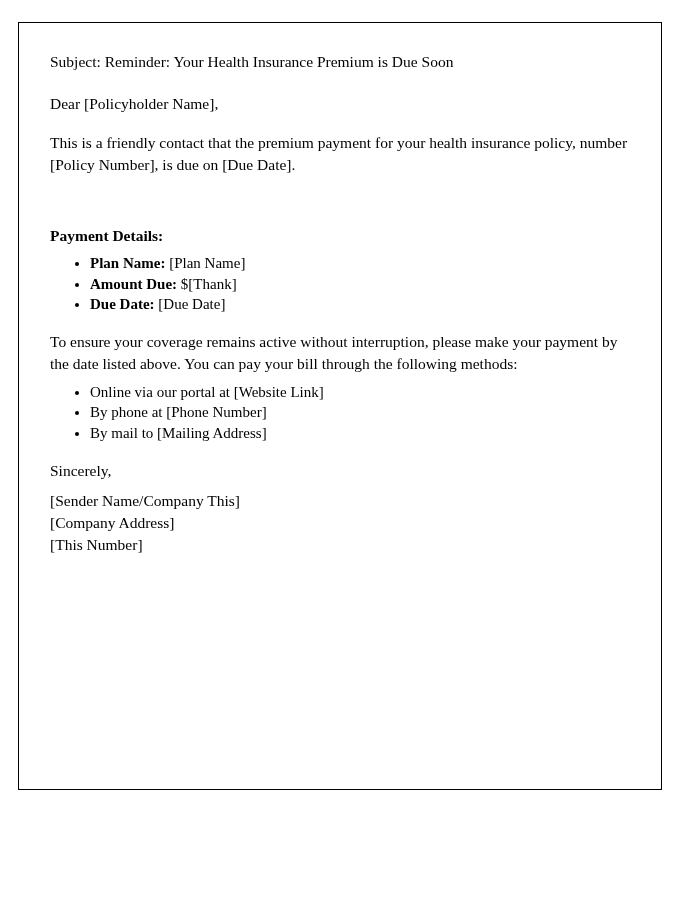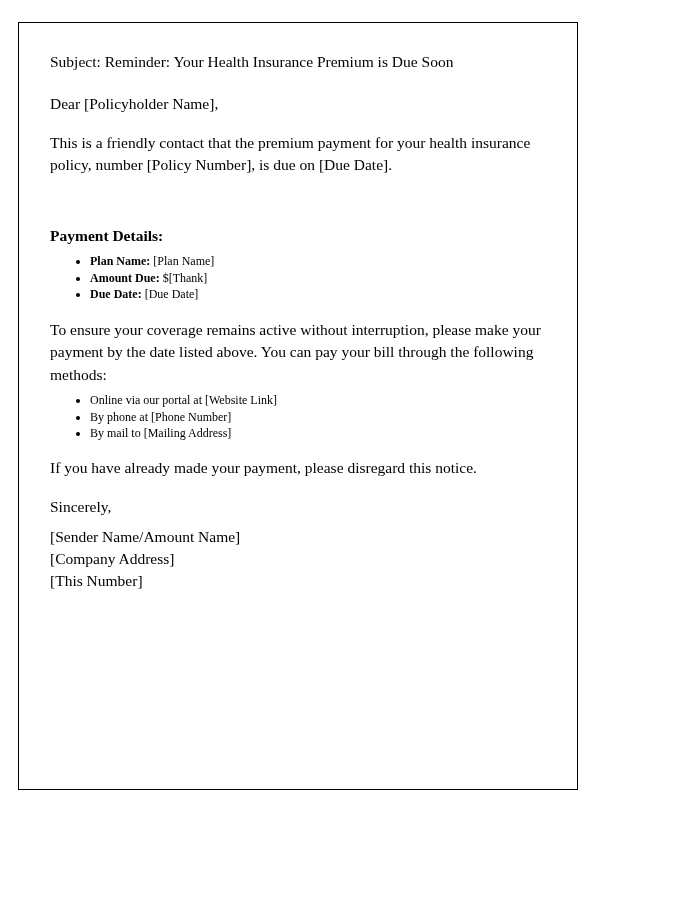--- a/index.html
+++ b/index.html
@@ -10,21 +10,21 @@
   body {
     width: 700px;
     height: 900px;
     font-family: "Liberation Serif", serif;
     color: #000000;
   }
   .page {
     position: absolute;
     left: 18px;
     top: 22px;
-    width: 560px;
+    width: 644px;
     height: 768px;
     border: 1px solid #000000;
     box-sizing: border-box;
     background: #ffffff;
   }
   .content {
     padding: 28px 30px 0 31px;
   }
   p {
     margin: 0 0 0 0;
@@ -40,21 +40,21 @@
   .bold {
     font-weight: bold;
     margin-top: 48px;
   }
   ul {
     margin: 6px 0 16px 0;
     padding-left: 40px;
     list-style-type: disc;
   }
   li {
-    font-size: 12px;
+    font-size: 15px;
     line-height: 1.37;
     margin: 0;
   }
   .sig-lines p {
     line-height: 1.42;
   }
   .spacer-sincerely {
     margin-bottom: 8px;
   }
 </style>
@@ -88,26 +88,25 @@
     </ul>
 
     <p>To ensure your coverage remains active without interruption, please make your payment by the date listed above. You can pay your bill through the following methods:</p>
 
     <ul>
       <li>Online via our portal at [Website Link]</li>
       <li>By phone at [Phone Number]</li>
       <li>By mail to [Mailing Address]</li>
     </ul>
 
-    <p class="block">If you have already made your payment, please disregard this notice.</p>
 
 
 
     <p class="spacer-sincerely">Sincerely,</p>
 
     <div class="sig-lines">
-      <p>[Sender Name/Amount Name]</p>
+      <p>[Sender Name/Company This]</p>
       <p>[Company Address]</p>
       <p>[This Number]</p>
     </div>
 
   </div>
 </div>
 
 </body></html>

